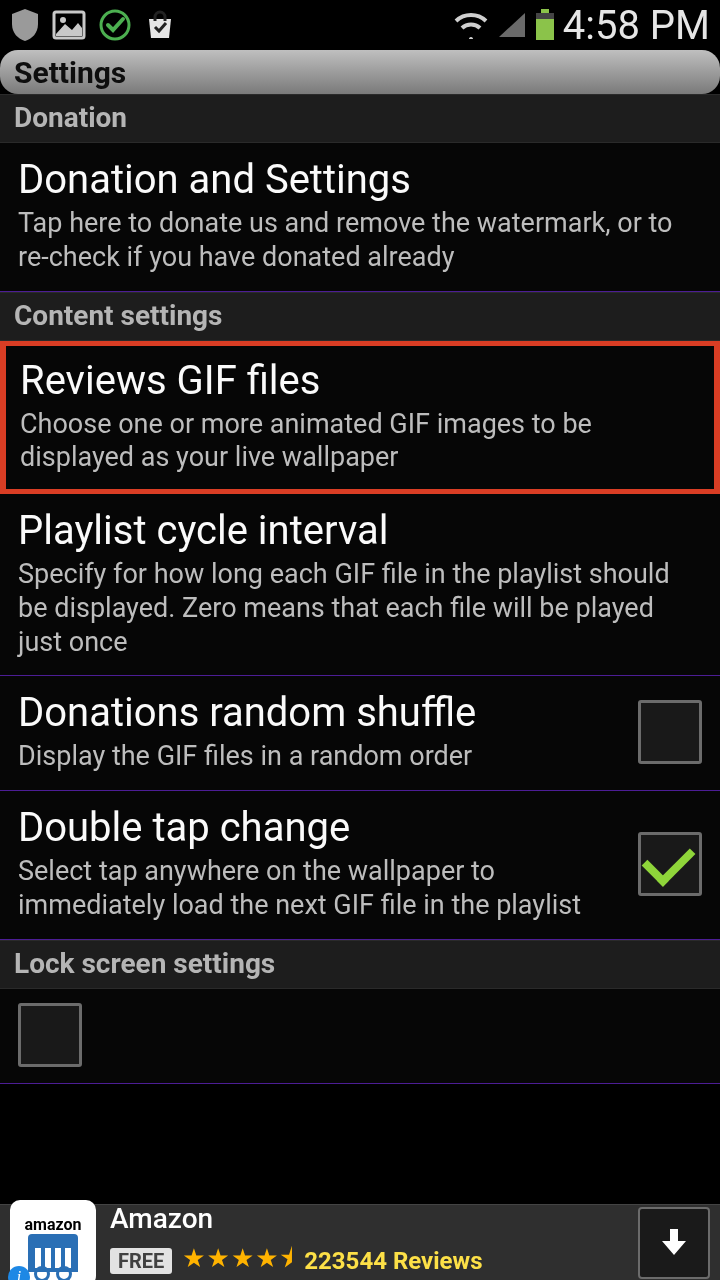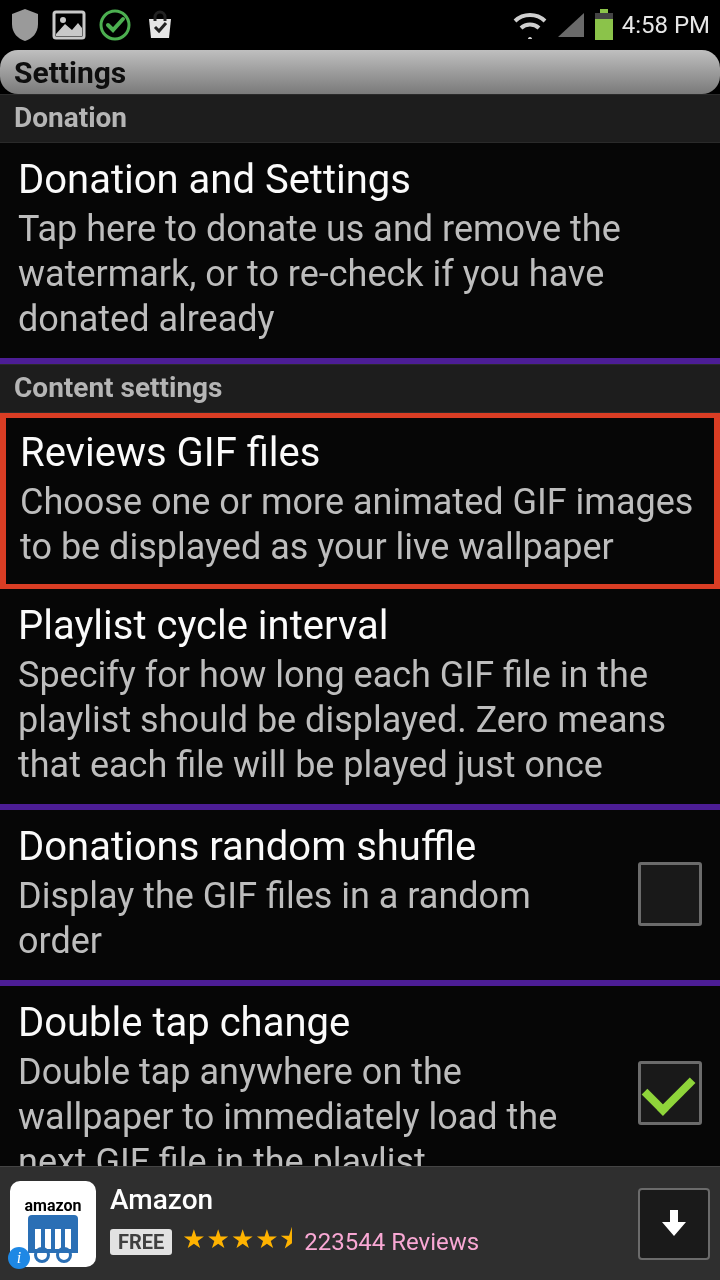--- a/index.html
+++ b/index.html
@@ -20,21 +20,21 @@
     padding: 0 10px;
     justify-content: space-between;
   }
   .status-left, .status-right {
     display: flex;
     align-items: center;
     gap: 12px;
   }
   .status-right { gap: 8px; }
   .time {
-    font-size: 24px;
+    font-size: 40px;
     color: #e6e6e6;
     font-weight: 400;
   }
   .ic { display: inline-flex; align-items: center; justify-content: center; }
   
   .app-title {
     height: 44px;
     background: linear-gradient(#bfbfbf, #7a7a7a);
     display: flex;
     align-items: center;
@@ -51,35 +51,35 @@
     font-size: 28px;
     font-weight: 700;
     padding: 6px 14px 8px;
     border-top: 1px solid #2a2a2a;
     border-bottom: 1px solid #2a2a2a;
   }
   
   .row {
     background: #060606;
     padding: 14px 18px 16px;
-    border-bottom: 6px solid #4c1d95;
+    border-bottom: 1px solid #4c1d95;
     display: flex;
     align-items: center;
     gap: 20px;
   }
   .row .text { flex: 1; }
   .row-title {
     font-size: 40px;
     font-weight: 400;
     color: #fafafa;
     line-height: 1.15;
     margin-bottom: 4px;
   }
   .row-desc {
-    font-size: 36px;
+    font-size: 27px;
     color: #bdbdbd;
     line-height: 1.25;
   }
   .highlight-row {
     border: 5px solid #d93d24;
     border-left-width: 6px;
     border-right-width: 6px;
     padding: 12px 14px 14px;
   }
   .checkbox {
@@ -94,21 +94,21 @@
     content: "";
     width: 38px; height: 22px;
     border-left: 8px solid #8fd53a;
     border-bottom: 8px solid #8fd53a;
     transform: rotate(-45deg) translate(2px,-4px);
   }
   
   .ad-bar {
     position: absolute;
     bottom: 0; left: 0; right: 0;
-    height: 114px;
+    height: 76px;
     background: #2f2f2f;
     display: flex;
     align-items: center;
     padding: 6px 10px;
     gap: 14px;
     border-top: 1px solid #444;
   }
   .ad-icon {
     width: 86px; height: 86px;
     background: #fff;
@@ -145,21 +145,21 @@
     display:flex;align-items:center;justify-content:center;
   }
   .ad-body { flex:1; display:flex; flex-direction:column; gap:4px; }
   .ad-title { font-size: 28px; color:#fff; font-weight:500; }
   .ad-line2 { display:flex; align-items:center; gap:10px;text-align:right; }
   .badge-free {
     background:#e2e2e2; color:#404040; font-weight:700;
     font-size:20px; padding:1px 8px; border-radius:3px;
   }
   .stars { color:#ffb300; font-size:26px; letter-spacing:1px; }
-  .reviews { color:#f9a8d4; font-size:24px; }
+  .reviews { color:#fde047; font-size:24px;font-weight:bold; }
   .dl-btn {
     width:72px; height:72px;
     border:2px solid #6b6b6b;
     border-radius:4px;
     background:#1a1a1a;
     display:flex;align-items:center;justify-content:center;
     flex:none;
   }
   .content { position: relative; height: calc(1280px - 50px); }
   .partial-cut .row-desc { 
@@ -253,21 +253,21 @@
     <div class="text">
       <div class="row-title">Donations random shuffle</div>
       <div class="row-desc">Display the GIF files in a random order</div>
     </div>
     <div class="checkbox"></div>
   </div>
 
   <div class="row">
     <div class="text">
       <div class="row-title">Double tap change</div>
-      <div class="row-desc">Double tap anywhere on the wallpaper to immediately load the next GIF file in the playlist</div>
+      <div class="row-desc">Select tap anywhere on the wallpaper to immediately load the next GIF file in the playlist</div>
     </div>
     <div class="checkbox checked"></div>
   </div>
 
   <div class="section-header">Lock screen settings</div>
 
   <div class="row partial-cut">
     <div class="checkbox"></div>
   </div>
 

